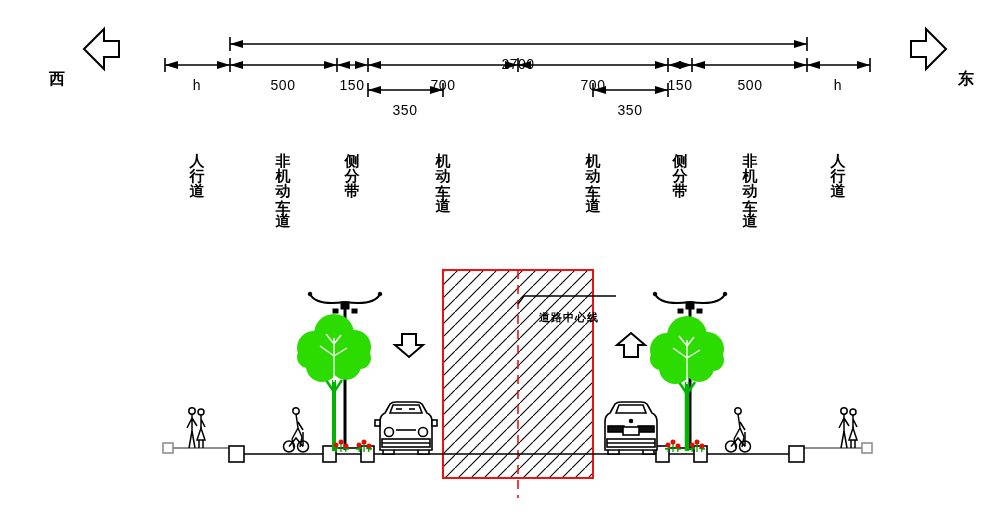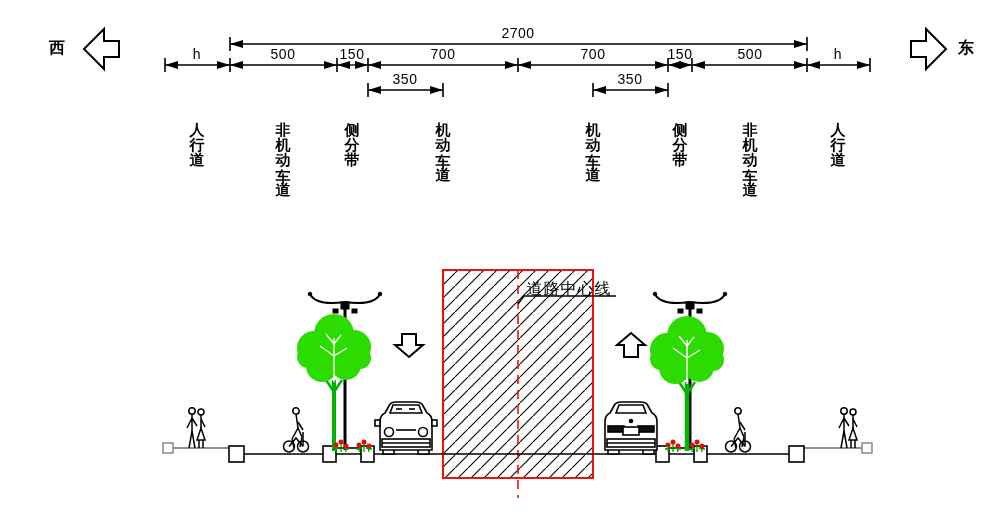--- a/index.html
+++ b/index.html
@@ -1,24 +1,24 @@
 <!DOCTYPE html>
 <html><head>
 <meta charset="utf-8">
 <style>
   html,body{margin:0;padding:0;background:#fff;}
   #stage{position:relative;width:1003px;height:530px;background:#ffffff;overflow:hidden;
          font-family:"Liberation Sans","DejaVu Sans",sans-serif;color:#000;}
   #linework{position:absolute;left:0;top:0;}
-  .txt{position:absolute;transform:translateX(-50%);white-space:nowrap;}
+  .txt{position:absolute;transform:translateX(-50%);white-space:nowrap;margin-top:31px;}
   .dim{font-size:14px;letter-spacing:0.5px;}
   .dir{font-size:16px;font-weight:700;}
   .lane{writing-mode:vertical-lr;text-orientation:upright;font-size:15px;font-weight:600;
         letter-spacing:15px;line-height:20px;}
-  .cl-label{font-size:16px;font-weight:400;letter-spacing:1px;}
+  .cl-label{font-size:11px;font-weight:700;letter-spacing:1px;}
 </style>
 </head>
 <body>
 
 <div id="stage">
 
 <svg id="linework" width="1003" height="530" viewBox="0 0 1003 530">
   <defs>
     <marker id="arr" viewBox="0 0 10 6" refX="10" refY="3" markerWidth="10" markerHeight="6" orient="auto-start-reverse">
           <path d="M0,0 L10,3 L0,6 Z" fill="#000"></path>

